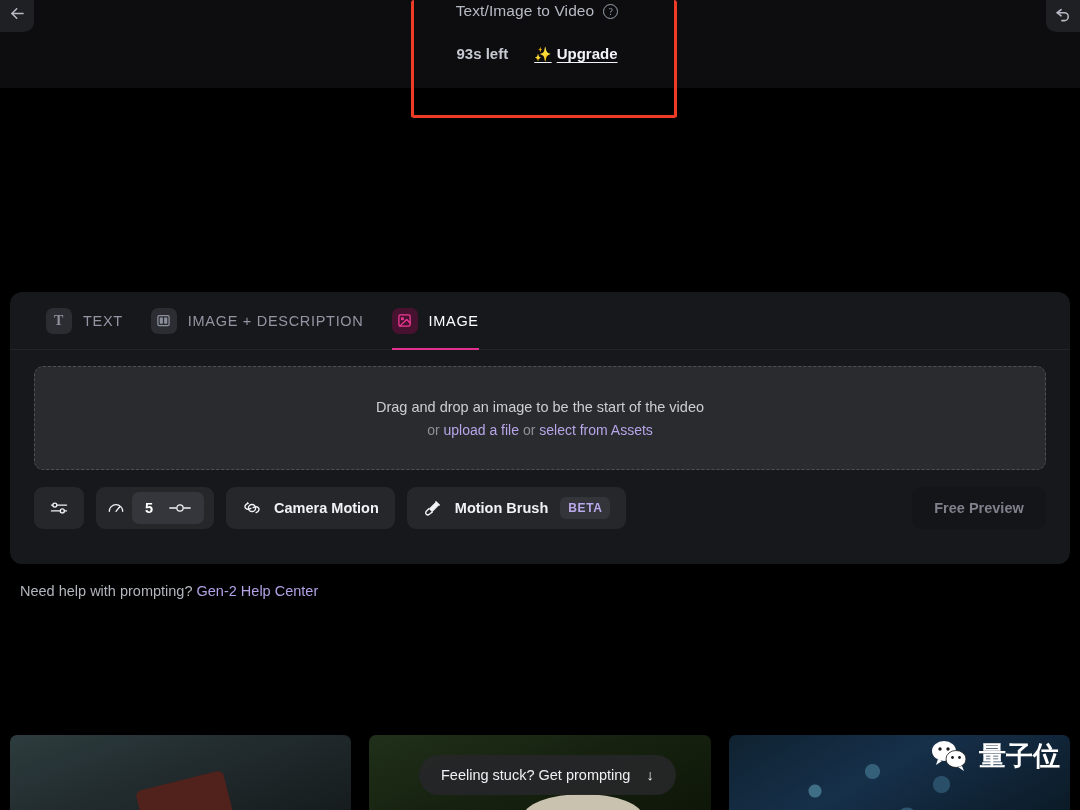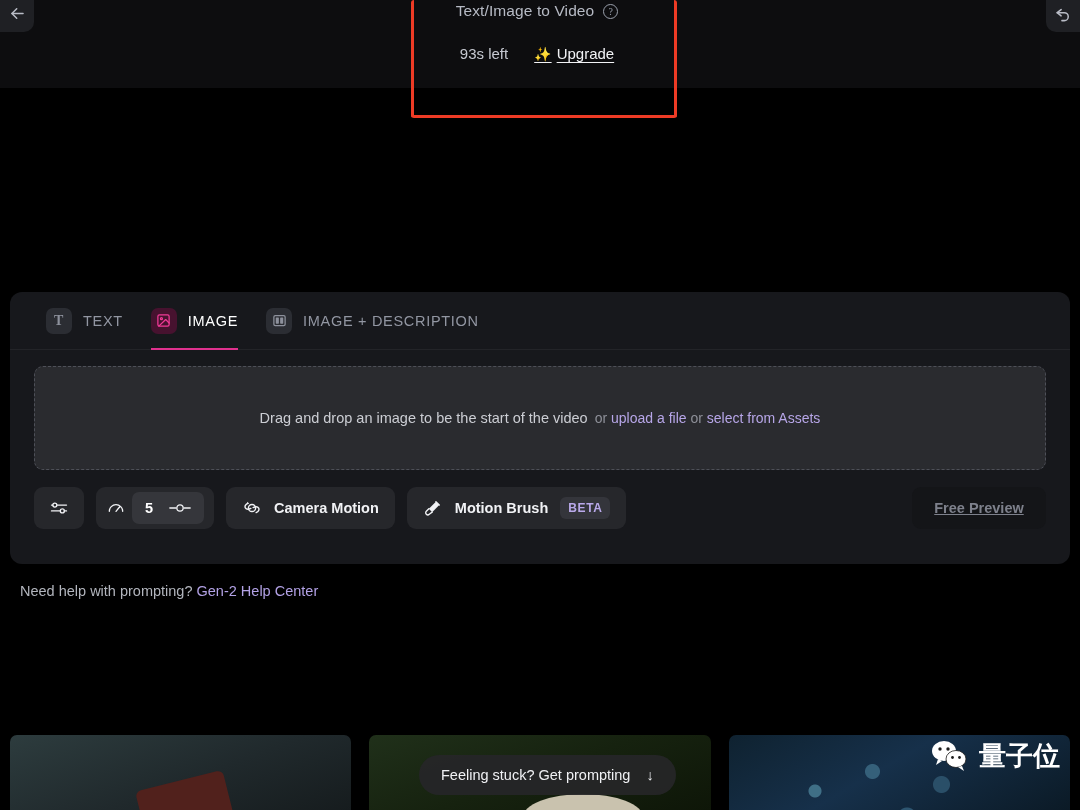--- a/index.html
+++ b/index.html
@@ -34,21 +34,21 @@
     margin-top: 2px;
   }
   .qmark {
     width: 15px; height: 15px; border-radius: 50%;
     border: 1.3px solid #9aa0ac; color: #9aa0ac;
     font-size: 10px; line-height: 13px; text-align: center;
     display: inline-block; font-family: "Liberation Serif", serif;
   }
   .headsub {
     margin-top: 25px; display: flex; align-items: center;
-    justify-content: center; gap: 26px;
+    justify-content: center; gap: 26px; font-weight: bold;
   }
   .timeleft { color: #c6c9d1; font-size: 15px; }
   .upgrade {
     color: #f2f3f6; font-size: 15px; text-decoration: underline;
     text-underline-offset: 3px; display: inline-flex; align-items: center; gap: 5px;
   }
   .sparkle { color: #f2c144; font-size: 14px; }
 
   .redbox {
     position: absolute; left: 411px; top: 0px; width: 266px; height: 118px;
@@ -79,21 +79,21 @@
     width: 26px; height: 26px; border-radius: 7px;
     background: #2b2d33; display: flex; align-items: center; justify-content: center;
     color: #8d919c;
   }
   .tab.active .tabchip { background: #47122f; color: #f03a97; }
 
   .dropzone {
     margin: 16px 24px 0 24px; height: 104px;
     border: 1.6px dashed #4e5058; border-radius: 9px;
     background: #2a2b2f;
-    display: flex; flex-direction: row; align-items: center; justify-content: center;
+    display: flex; flex-direction: column; align-items: center; justify-content: center;
     gap: 7px;
   }
   .dz1 { color: #ccced4; font-size: 14.5px; }
   .dz2 { color: #8e9099; font-size: 14px; }
   .dz2 a { color: #b7a6e8; text-decoration: none; }
 
   .toolbar {
     display: flex; align-items: center; padding: 0 24px; margin-top: 17px; gap: 12px;
   }
   .tb {
@@ -109,21 +109,21 @@
   .durnum { font-size: 14.5px; font-weight: 700; color: #fff; }
   .tb.wide { padding: 0 16px; gap: 12px; font-size: 14.5px; font-weight: 700; }
   .beta {
     background: #34353b; color: #b9a9ea; font-size: 12px; font-weight: 700;
     letter-spacing: .6px; padding: 4px 8px; border-radius: 6px;
   }
   .spacer { flex: 1; }
   .actbtn {
     background: #141518; border-radius: 9px; height: 42px; min-width: 134px;
     display: flex; align-items: center; justify-content: center;
-    color: #7e818c; font-size: 14.5px; font-weight: 700; text-decoration: underline;
+    color: #7e818c; font-size: 14.5px; font-weight: 700;
   }
 
   .helprow {
     position: absolute; left: 20px; top: 583px;
     color: #b2b5bd; font-size: 14.5px;
   }
   .helprow a { color: #b3a2e6; text-decoration: none; }
 
   
   .gallery {
@@ -201,40 +201,40 @@
   <div class="redbox"></div>
 
   <div class="panel">
 
     <div class="tabs">
       <div class="tab">
         <span class="tabchip">
           <span style="font-family:'Liberation Serif',serif;font-size:14px;font-weight:700;">T</span>
         </span>
         <span>TEXT</span>
+      </div>
+      <div class="tab">
+        <span class="tabchip">
+          <svg width="15" height="15" viewBox="0 0 24 24" fill="none" stroke="currentColor" stroke-width="2">
+            <rect x="3" y="4" width="18" height="16" rx="2.2"></rect>
+              <rect x="6" y="7" width="5" height="10" fill="currentColor" stroke="none" rx="1"></rect>
+              <rect x="13" y="7" width="5" height="10" fill="currentColor" stroke="none" rx="1"></rect>
+          </svg>
+        </span>
+        <span>IMAGE + DESCRIPTION</span>
       </div>
       <div class="tab active">
         <span class="tabchip">
           <svg width="15" height="15" viewBox="0 0 24 24" fill="none" stroke="currentColor" stroke-width="2" stroke-linecap="round" stroke-linejoin="round">
             <rect x="3" y="3" width="18" height="18" rx="2.5"></rect>
               <circle cx="8.7" cy="9" r="1.6"></circle>
               <polyline points="21 16 15.5 10.5 4.5 21"></polyline>
           </svg>
         </span>
         <span>IMAGE</span>
-      </div>
-      <div class="tab">
-        <span class="tabchip">
-          <svg width="15" height="15" viewBox="0 0 24 24" fill="none" stroke="currentColor" stroke-width="2">
-            <rect x="3" y="4" width="18" height="16" rx="2.2"></rect>
-              <rect x="6" y="7" width="5" height="10" fill="currentColor" stroke="none" rx="1"></rect>
-              <rect x="13" y="7" width="5" height="10" fill="currentColor" stroke="none" rx="1"></rect>
-          </svg>
-        </span>
-        <span>IMAGE + DESCRIPTION</span>
       </div>
     </div>
 
     <div class="dropzone">
       <div class="dz1">Drag and drop an image to be the start of the video</div>
       <div class="dz2">
         <span>or </span><a href="#">upload a file</a><span> or </span><a href="#">select from Assets</a>
       </div>
     </div>
 

